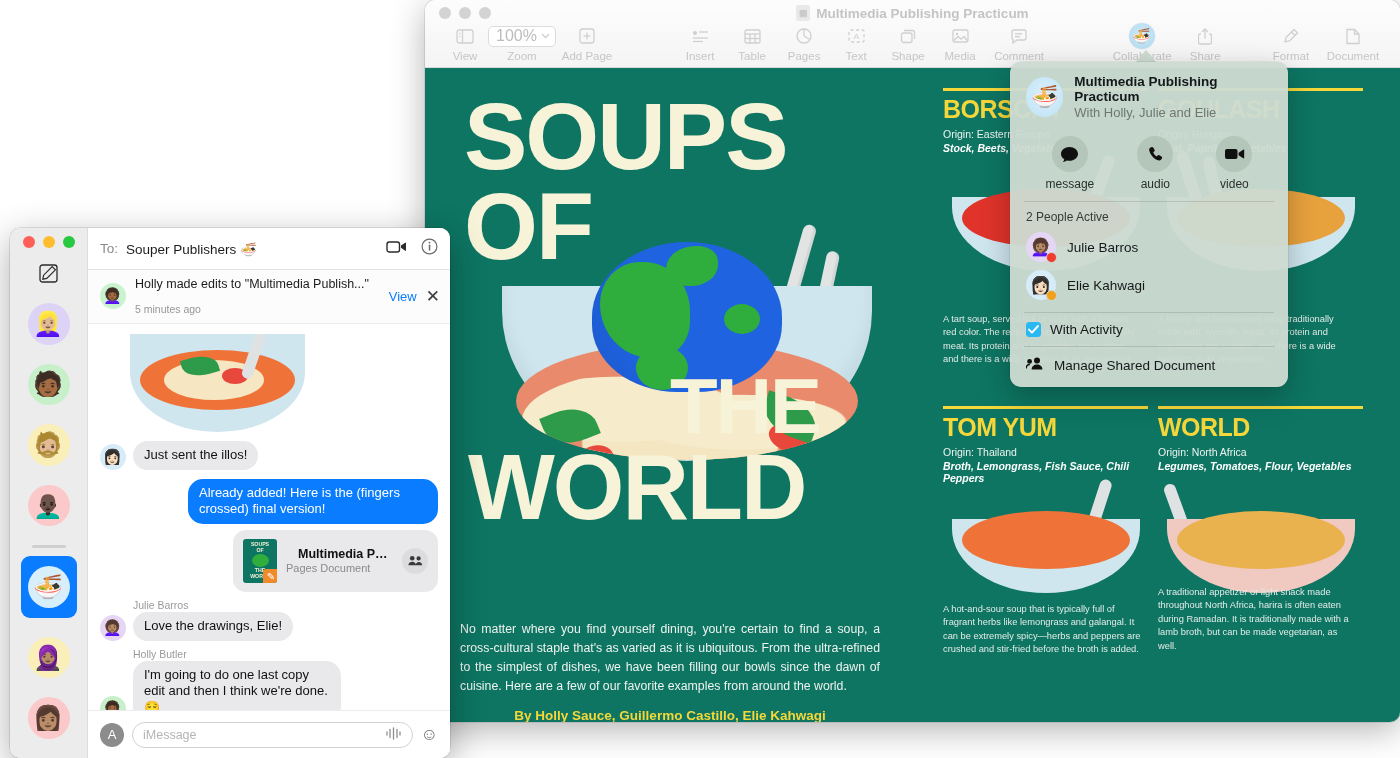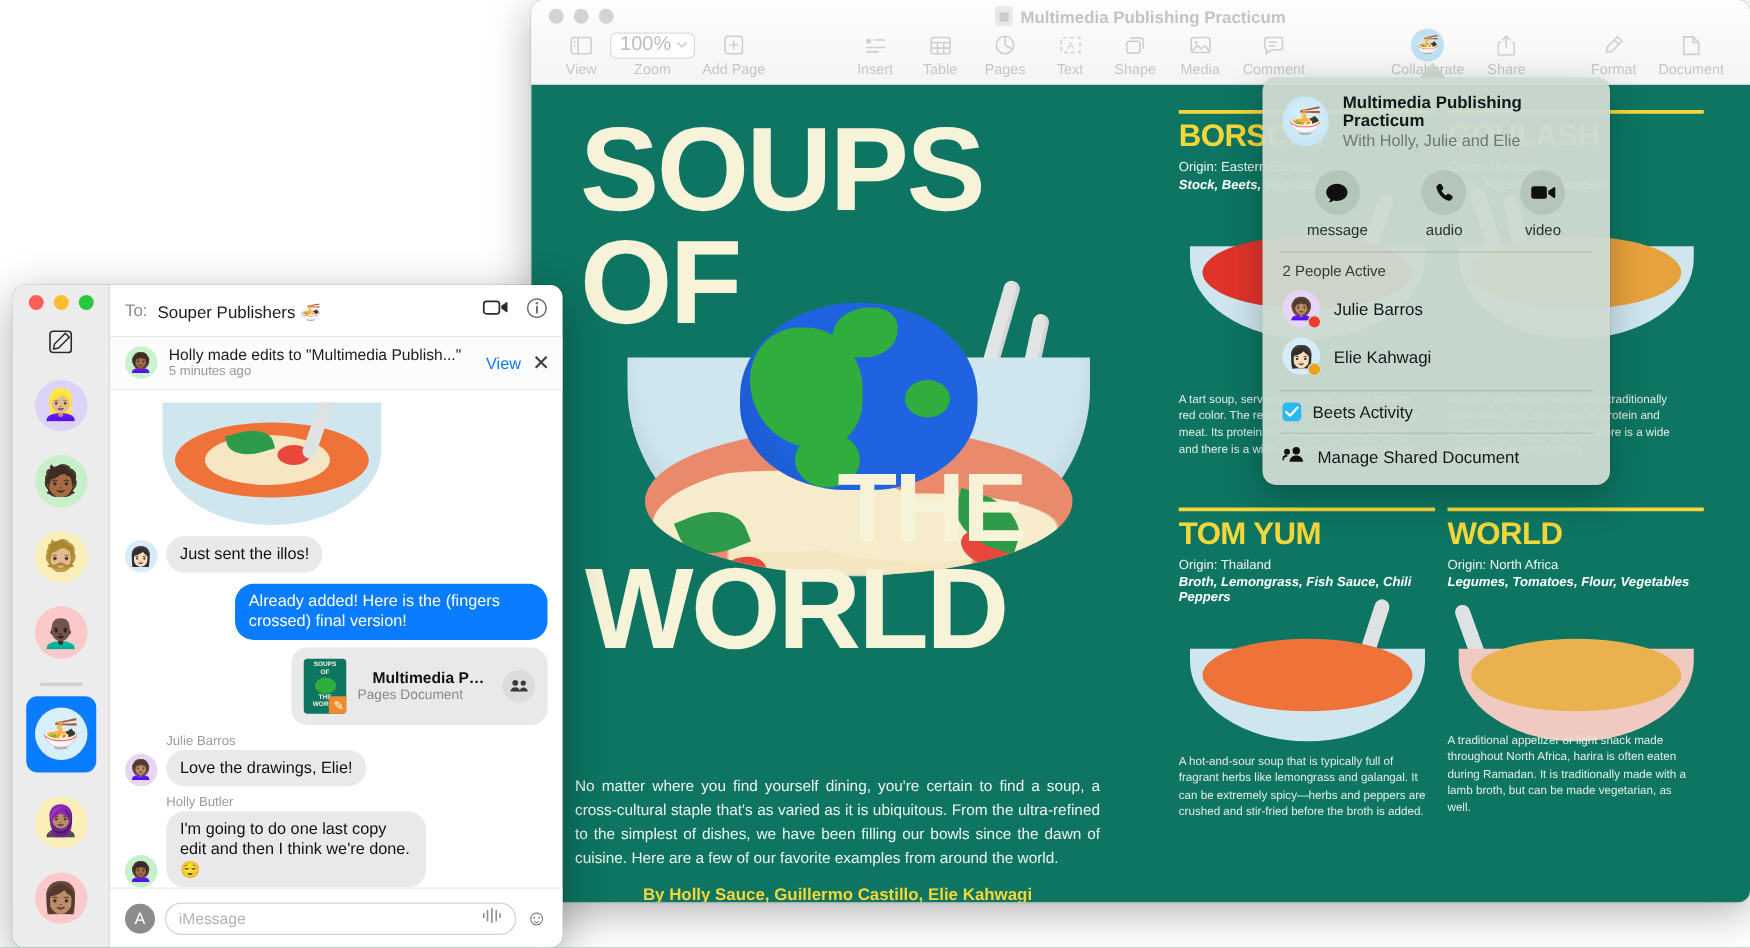--- a/index.html
+++ b/index.html
@@ -251,21 +251,21 @@
   #edit-banner {
     display: flex; align-items: center; gap: 9px;
     padding: 7px 10px 8px 12px; border-bottom: 1px solid #ececec; background: #fcfcfc;
   }
   .banner-av {
     width: 26px; height: 26px; border-radius: 50%; background: #c9f2cf;
     display: flex; align-items: center; justify-content: center; font-size: 15px;
   }
   .banner-txt { flex: 1; }
   .banner-t1 { font-size: 12.5px; color: #1c1c1c; }
-  .banner-t2 { font-size: 10.5px; color: #979797; margin-top: 0; }
+  .banner-t2 { font-size: 10.5px; color: #979797; margin-top: 12px; }
   .banner-view { font-size: 13px; color: #0a7cff; }
   .banner-x { font-size: 17px; color: #3c3c3c; line-height: 1; }
 
   #msg-scroll { flex: 1; overflow: hidden; padding: 6px 12px 0; position: relative; }
   .illo-bubble {
     width: 175px; height: 98px; margin: 4px 0 0 30px;
     background: #cfe6ef; border-radius: 0 0 88px 88px / 0 0 60px 60px; position: relative; overflow: hidden;
   }
   .row { display: flex; align-items: flex-end; gap: 7px; margin-top: 9px; }
   .row.right { justify-content: flex-end; }
@@ -648,21 +648,21 @@
     </div>
 
     <div class="pop-sep" style="margin-top:8px"></div>
 
     <div class="pop-row">
       <span class="checkbox">
         <svg width="11" height="9" viewBox="0 0 11 9">
             <path d="M1 4.6l3 3L10 1" stroke="#fff" stroke-width="1.9" fill="none" stroke-linecap="round" stroke-linejoin="round"></path>
           </svg>
       </span>
-      <span class="pop-row-label">Beets Activity</span>
+      <span class="pop-row-label">With Activity</span>
     </div>
 
     <div class="pop-sep"></div>
 
     <div class="pop-row" style="padding-bottom:13px">
       <span>
         <svg width="19" height="14" viewBox="0 0 19 14">
             <circle cx="11" cy="4.6" r="3" fill="#101010"></circle>
             <path d="M5.6 13.4c0-3 2.4-5 5.4-5s5.4 2 5.4 5z" fill="#101010"></path>
             <circle cx="3.6" cy="5.4" r="2.4" fill="#101010"></circle>

